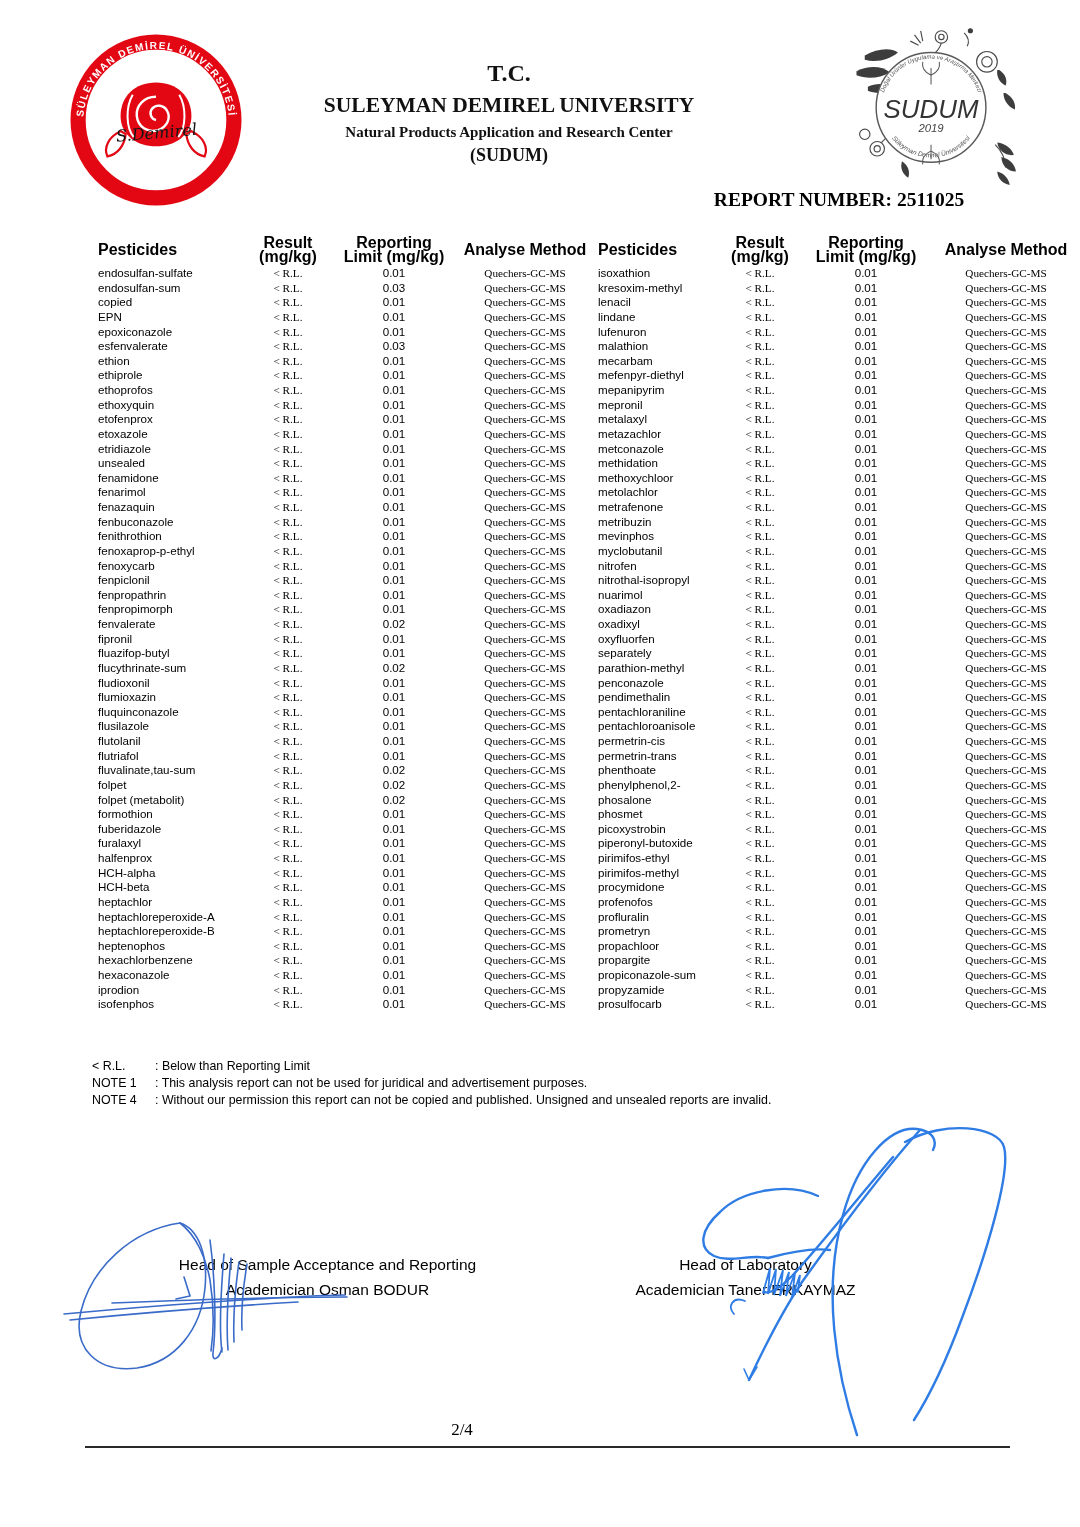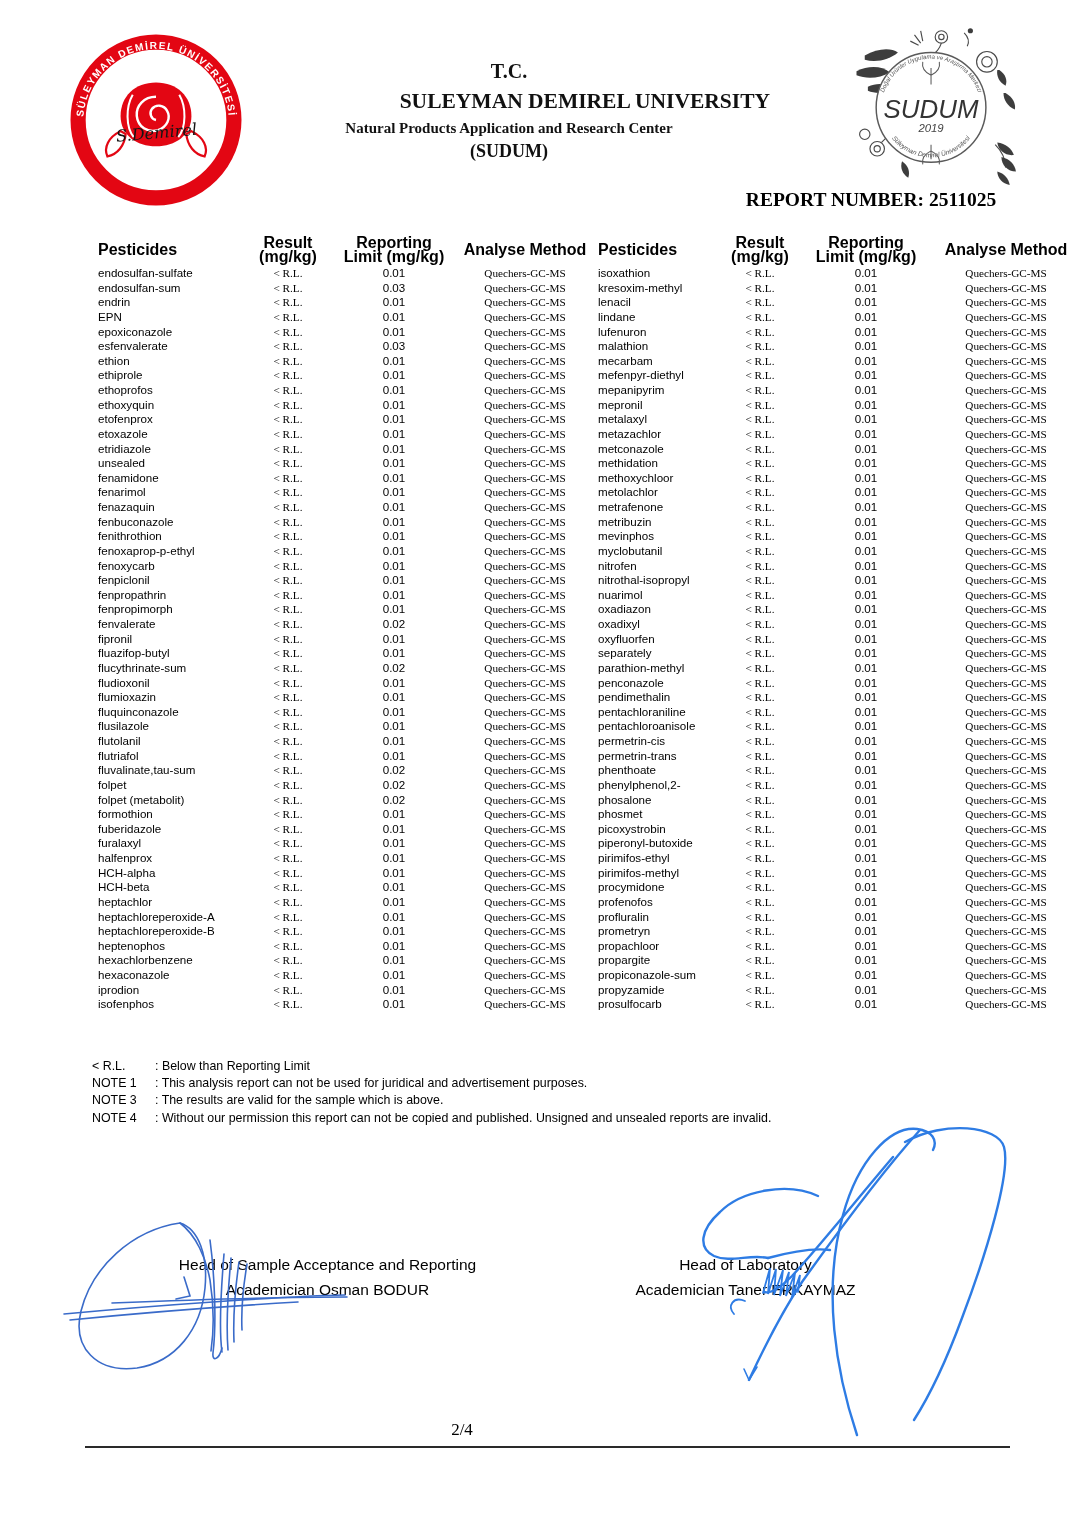--- a/index.html
+++ b/index.html
@@ -4,25 +4,25 @@
 <style>
   html,body{margin:0;padding:0;background:#e8e8e8;}
   .page{position:relative;width:1080px;height:1527px;background:#ffffff;margin:0 auto;
         font-family:"Liberation Sans",sans-serif;color:#000;overflow:hidden;}
 
   
   .uni-logo{position:absolute;left:70px;top:34px;width:172px;height:172px;}
   .sudum-logo{position:absolute;left:842px;top:20px;width:176px;height:182px;}
   .title-block{position:absolute;left:248px;top:60px;width:522px;text-align:center;
                font-family:"Liberation Serif",serif;font-weight:bold;color:#111;}
-  .t-tc{font-size:20px;margin-bottom:6px;}
-  .t-univ{font-size:21.5px;margin-bottom:6px;text-align:right;}
+  .t-tc{font-size:24px;margin-bottom:6px;}
+  .t-univ{font-size:21.5px;margin-bottom:6px;}
   .t-center{font-size:15px;margin-bottom:4px;}
   .t-sudum{font-size:18px;}
-  .report-number{position:absolute;left:676px;top:189px;width:390px;text-align:center;
+  .report-number{position:absolute;left:644px;top:189px;width:390px;text-align:center;
                  font-family:"Liberation Serif",serif;font-weight:bold;font-size:19.5px;}
 
   
   .ptable{position:absolute;top:233px;}
   .ptable.tleft{left:88px;width:502px;}
   .ptable.tright{left:588px;width:492px;}
   .thead,.trow{display:grid;}
   .ptable.tleft .thead,.ptable.tleft .trow{grid-template-columns:160px 80px 132px 130px;}
   .ptable.tright .thead,.ptable.tright .trow{grid-template-columns:132px 80px 132px 148px;}
   .thead{height:33px;align-items:center;}
@@ -151,21 +151,21 @@
           <span class="cell c-limit">0.01</span>
           <span class="cell c-method serif">Quechers-GC-MS</span>
         </div>
         <div class="trow">
           <span class="cell c-name">endosulfan-sum</span>
           <span class="cell c-result serif">&lt; R.L.</span>
           <span class="cell c-limit">0.03</span>
           <span class="cell c-method serif">Quechers-GC-MS</span>
         </div>
         <div class="trow">
-          <span class="cell c-name">endrin</span>
+          <span class="cell c-name">copied</span>
           <span class="cell c-result serif">&lt; R.L.</span>
           <span class="cell c-limit">0.01</span>
           <span class="cell c-method serif">Quechers-GC-MS</span>
         </div>
         <div class="trow">
           <span class="cell c-name">EPN</span>
           <span class="cell c-result serif">&lt; R.L.</span>
           <span class="cell c-limit">0.01</span>
           <span class="cell c-method serif">Quechers-GC-MS</span>
         </div>
@@ -778,24 +778,20 @@
   </div>
 
   <div class="notes">
     <div class="note-row">
       <span>&lt; R.L.</span>
       <span>: Below than Reporting Limit</span>
     </div>
     <div class="note-row">
       <span>NOTE 1</span>
       <span>: This analysis report can not be used for juridical and advertisement purposes.</span>
-    </div>
-    <div class="note-row">
-      <span>NOTE 3</span>
-      <span>: The results are valid for the sample which is above.</span>
     </div>
     <div class="note-row">
       <span>NOTE 4</span>
       <span>: Without our permission this report can not be copied and published. Unsigned and unsealed reports are invalid.</span>
     </div>
   </div>
 
   <div class="sig-block sig-left">
     <div>Head of Sample Acceptance and Reporting</div>
     <div>Academician Osman BODUR</div>

